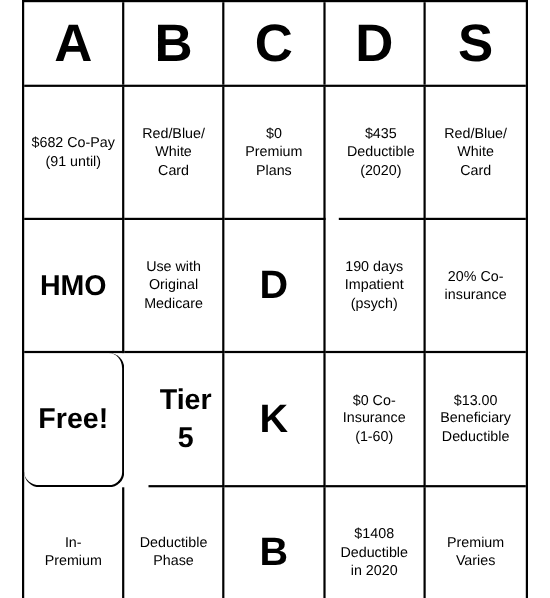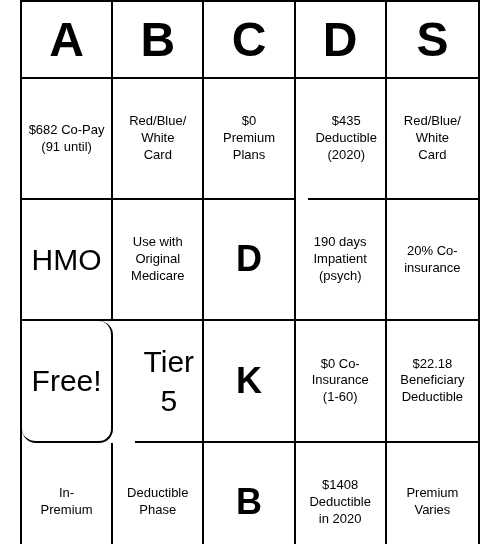--- a/index.html
+++ b/index.html
@@ -64,22 +64,22 @@
 
     .grid-cell:nth-child(5n) {
       border-right: none;
     }
 
     .grid-cell:nth-child(n+21) {
       border-bottom: none;
     }
 
     .grid-cell.large-text {
-      font-size: 30px;
-      font-weight: normal;
+      font-size: 26px;
+      font-weight: bold;
     }
 
     .grid-cell.xlarge-text {
       font-size: 36px;
       font-weight: bold;
     }
 
     .grid-cell.medium-large {
       font-size: 28px;
       font-weight: bold;
@@ -121,21 +121,21 @@
 (psych)</div>
       <div class="grid-cell" style="white-space: pre-line;">20% Co-
 insurance</div>
       <div class="grid-cell large-text" style="white-space: pre-line; border-radius: 14px;">Free!</div>
       <div class="grid-cell large-text" style="white-space: pre-line; margin-left: 22px;">Tier
 5</div>
       <div class="grid-cell xlarge-text" style="white-space: pre-line;">K</div>
       <div class="grid-cell" style="white-space: pre-line;">$0 Co-
 Insurance
 (1-60)</div>
-      <div class="grid-cell" style="white-space: pre-line;">$22.18
+      <div class="grid-cell" style="white-space: pre-line;">$13.00
 Beneficiary
 Deductible</div>
       <div class="grid-cell" style="white-space: pre-line;">In-
 Premium</div>
       <div class="grid-cell" style="white-space: pre-line;">Deductible
 Phase</div>
       <div class="grid-cell xlarge-text" style="white-space: pre-line;">B</div>
       <div class="grid-cell" style="white-space: pre-line;">$1408
 Deductible
 in 2020</div>

